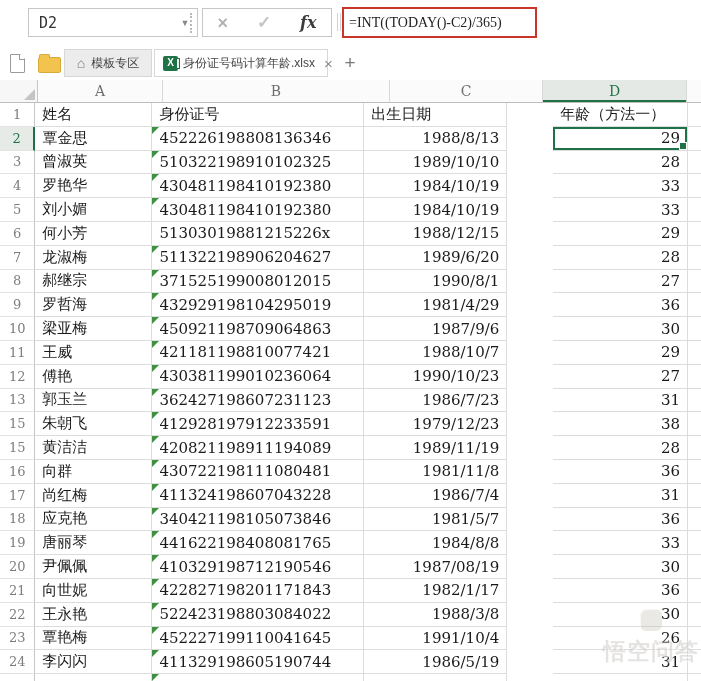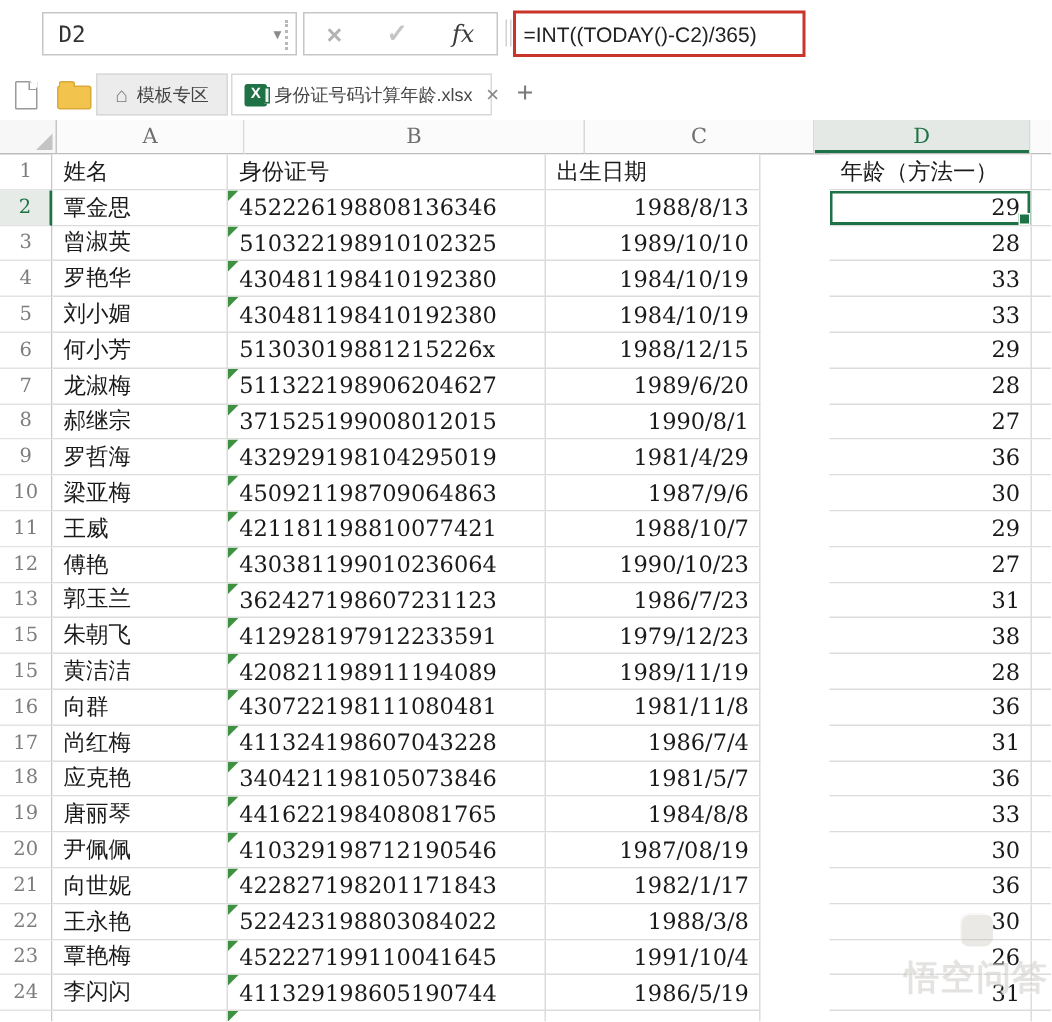--- a/index.html
+++ b/index.html
@@ -11,26 +11,26 @@
   .name-box{position:absolute;left:8px;top:8px;width:170px;height:29px;border:1px solid #c6c6c6;
             box-sizing:border-box;display:flex;align-items:center;background:#fff;margin-left:20px;}
   .name-box .nb-txt{flex:1;padding-left:10px;font-family:"DejaVu Sans Mono",monospace;
             font-size:15px;color:#333;}
   .name-box .nb-arrow{width:24px;text-align:center;color:#8a8a8a;font-size:9px;}
   .dots-sep{position:absolute;left:190px;top:13px;height:20px;width:0;border-left:2px dotted #b9b9b9;}
   .fx-box{position:absolute;left:202px;top:8px;width:130px;height:29px;border:1px solid #c6c6c6;
           box-sizing:border-box;display:flex;align-items:center;justify-content:space-around;background:#fff;}
   .icon-x{color:#b3b3b3;font-size:18px;font-weight:bold;line-height:1;}
   .icon-check{color:#c4c4c4;font-size:17px;font-weight:bold;line-height:1;}
-  .icon-fx{font-family:"DejaVu Serif",serif;font-style:italic;font-weight:normal;font-size:16px;color:#3c3c3c;}
+  .icon-fx{font-family:"DejaVu Serif",serif;font-style:italic;font-weight:bold;font-size:16px;color:#3c3c3c;}
   .grip-sep{position:absolute;left:337px;top:13px;height:18px;width:2px;
             border-left:1px solid #d2d2d2;border-right:1px solid #d2d2d2;}
   .formula-box{position:absolute;left:342px;top:7px;width:195px;height:31px;border:2px solid #c9342b;
             box-sizing:border-box;display:flex;align-items:center;padding-left:5px;background:#fff;
-            font-family:Liberation Sans, sans-serif;font-size:14px;color:#222;white-space:nowrap;}
+            font-family:Liberation Serif, serif;font-size:14px;color:#222;white-space:nowrap;}
 
   
   .tab-bar{position:absolute;top:46px;left:0;width:701px;height:34px;background:#fff;}
   .doc-icon{position:absolute;left:10px;top:8px;width:13px;height:17px;background:#fff;
             border:1px solid #9a9a9a;border-radius:1px;}
   .doc-icon::before{content:'';position:absolute;right:-1px;top:-1px;width:0;height:0;
             border-left:5px solid transparent;border-top:5px solid #fff;
             box-shadow:-1px 1px 0 #9a9a9a;}
   .folder-icon{position:absolute;left:38px;top:11px;width:21px;height:14px;background:#f2c44d;
             border:1px solid #d9a93a;border-radius:2px;}

